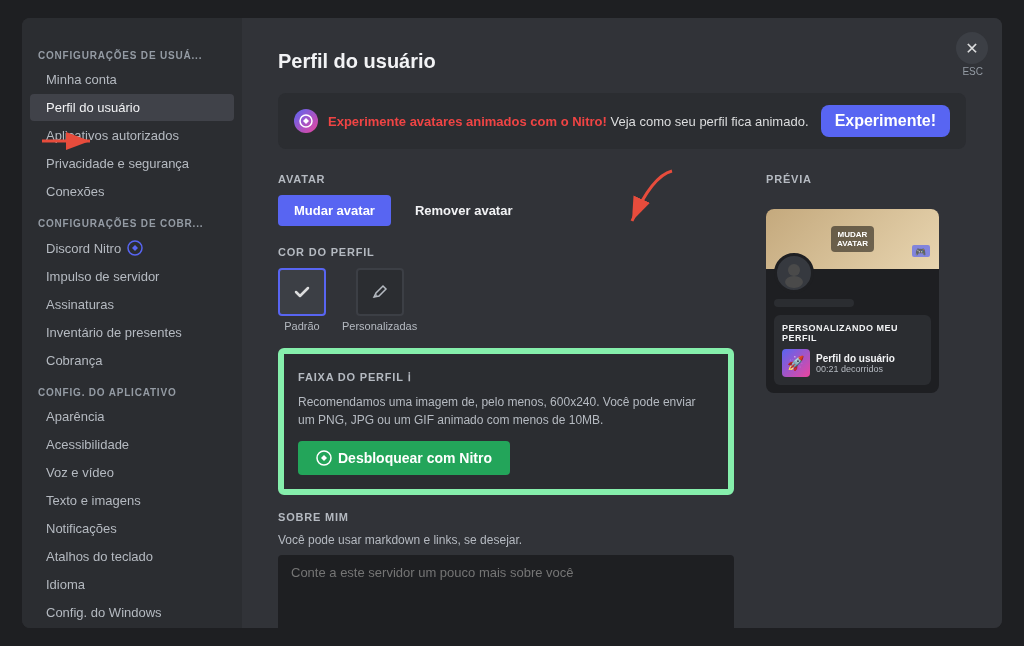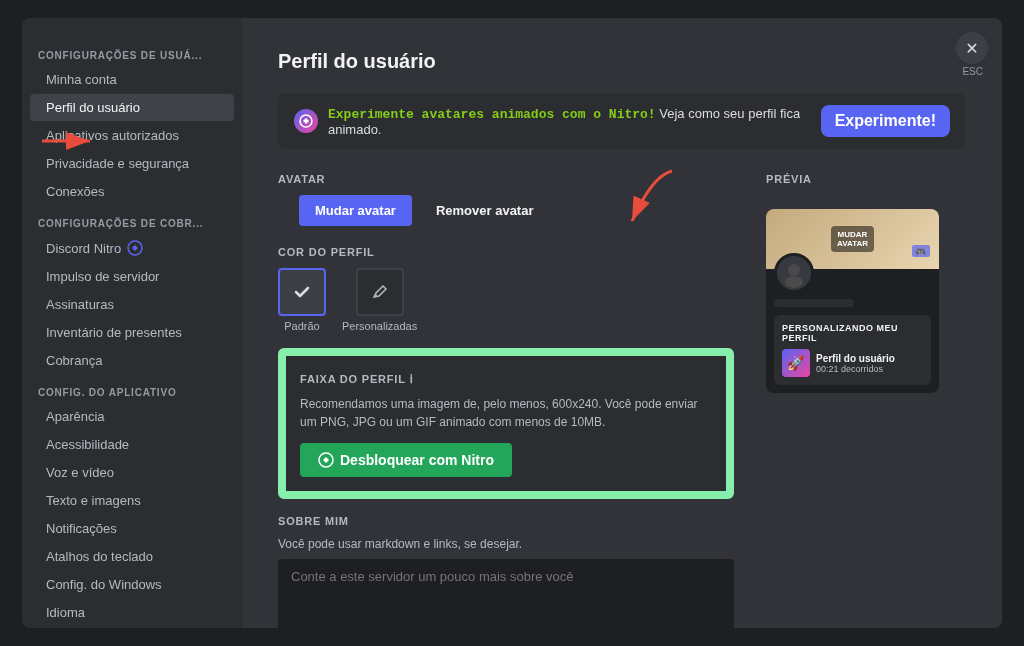--- a/index.html
+++ b/index.html
@@ -94,22 +94,21 @@
       justify-content: center;
       color: white;
       font-size: 12px;
     }
     .nitro-banner-text {
       flex: 1;
       font-size: 13px;
       color: #dcddde;
     }
     .nitro-banner-text strong {
-      color: #84cc16;
-      font-family: Liberation Mono, monospace;
+      color: #ef4444;
     }
     .nitro-banner-btn {
       background: #5865f2;
       color: white;
       border: none;
       padding: 7px 14px;
       border-radius: 8px;
       font-size: 16px;
       font-weight: 700;
       cursor: pointer;
@@ -133,21 +132,20 @@
       color: #b5bac1;
       text-transform: uppercase;
       letter-spacing: 0.8px;
       margin-bottom: 10px;
     }
     
     .avatar-buttons {
       display: flex;
       gap: 8px;
       margin-bottom: 20px;
-      margin-left: 21px;
     }
     .btn-primary {
       background: #5865f2;
       color: white;
       border: none;
       padding: 8px 16px;
       border-radius: 4px;
       font-size: 13px;
       font-weight: 600;
       cursor: pointer;
@@ -202,21 +200,21 @@
       cursor: pointer;
       border: 2px solid #3c3f45;
     }
     .color-label {
       font-size: 11px;
       color: #b5bac1;
       text-align: center;
     }
     
     .banner-section {
-      border: 8px solid #86efac;
+      border: 6px solid #86efac;
       border-radius: 6px;
       padding: 14px;
       margin-bottom: 16px;
       background: #2b2d31;
     }
     .banner-section-label {
       font-size: 11px;
       font-weight: 700;
       color: #b5bac1;
       text-transform: uppercase;
@@ -457,24 +455,24 @@
       <div class="sidebar-item">
         <span>Texto e imagens</span>
       </div>
       <div class="sidebar-item">
         <span>Notificações</span>
       </div>
       <div class="sidebar-item">
         <span>Atalhos do teclado</span>
       </div>
       <div class="sidebar-item">
+        <span>Idioma</span>
+      </div>
+      <div class="sidebar-item">
         <span>Config. do Windows</span>
-      </div>
-      <div class="sidebar-item">
-        <span>Idioma</span>
       </div>
     </div>
   </div>
 
   <div style="position:absolute; left:18px; top:108px; z-index:20; pointer-events:none;">
     <svg width="60" height="30" viewBox="0 0 60 30">
       <defs>
         <marker id="arrowhead" markerWidth="8" markerHeight="6" refX="8" refY="3" orient="auto">
           <polygon points="0 0, 8 3, 0 6" fill="#e74c3c"></polygon>
         </marker>

